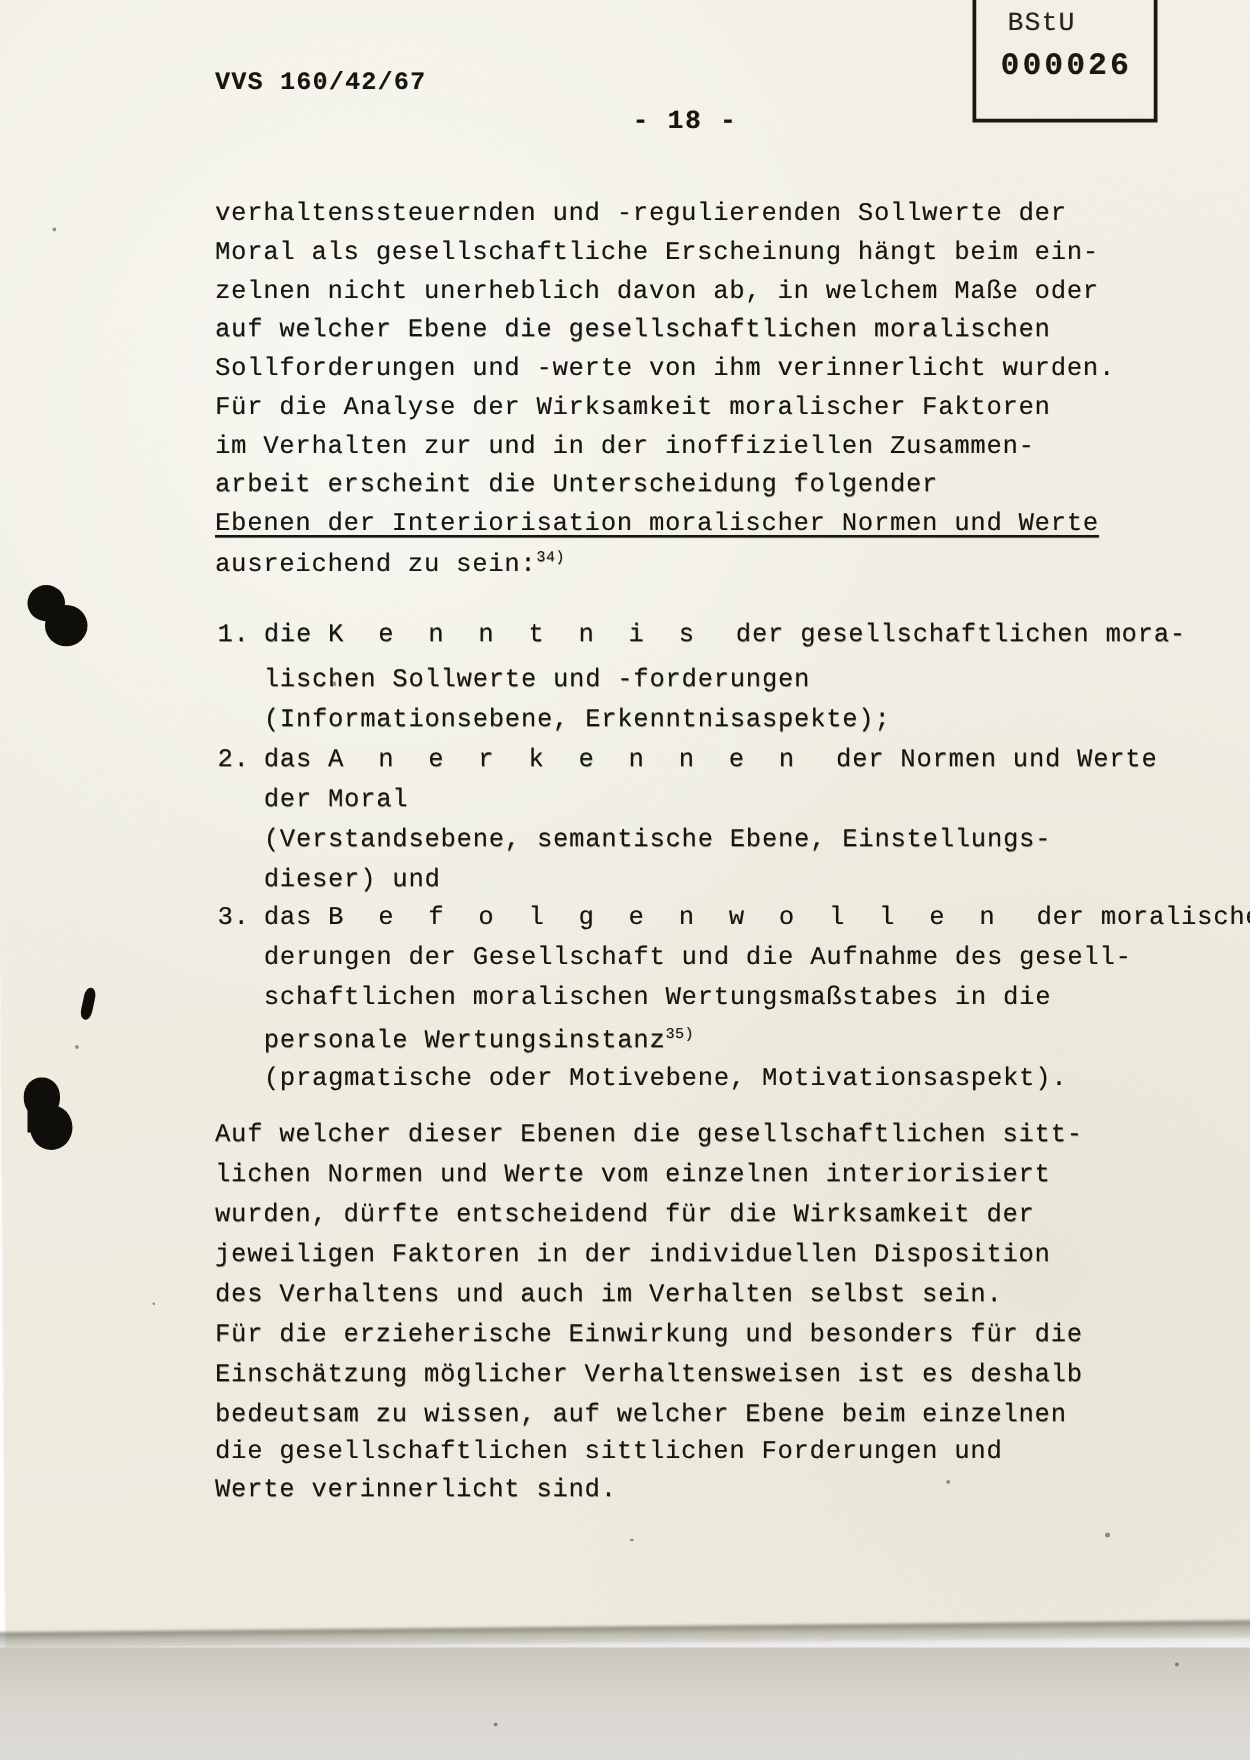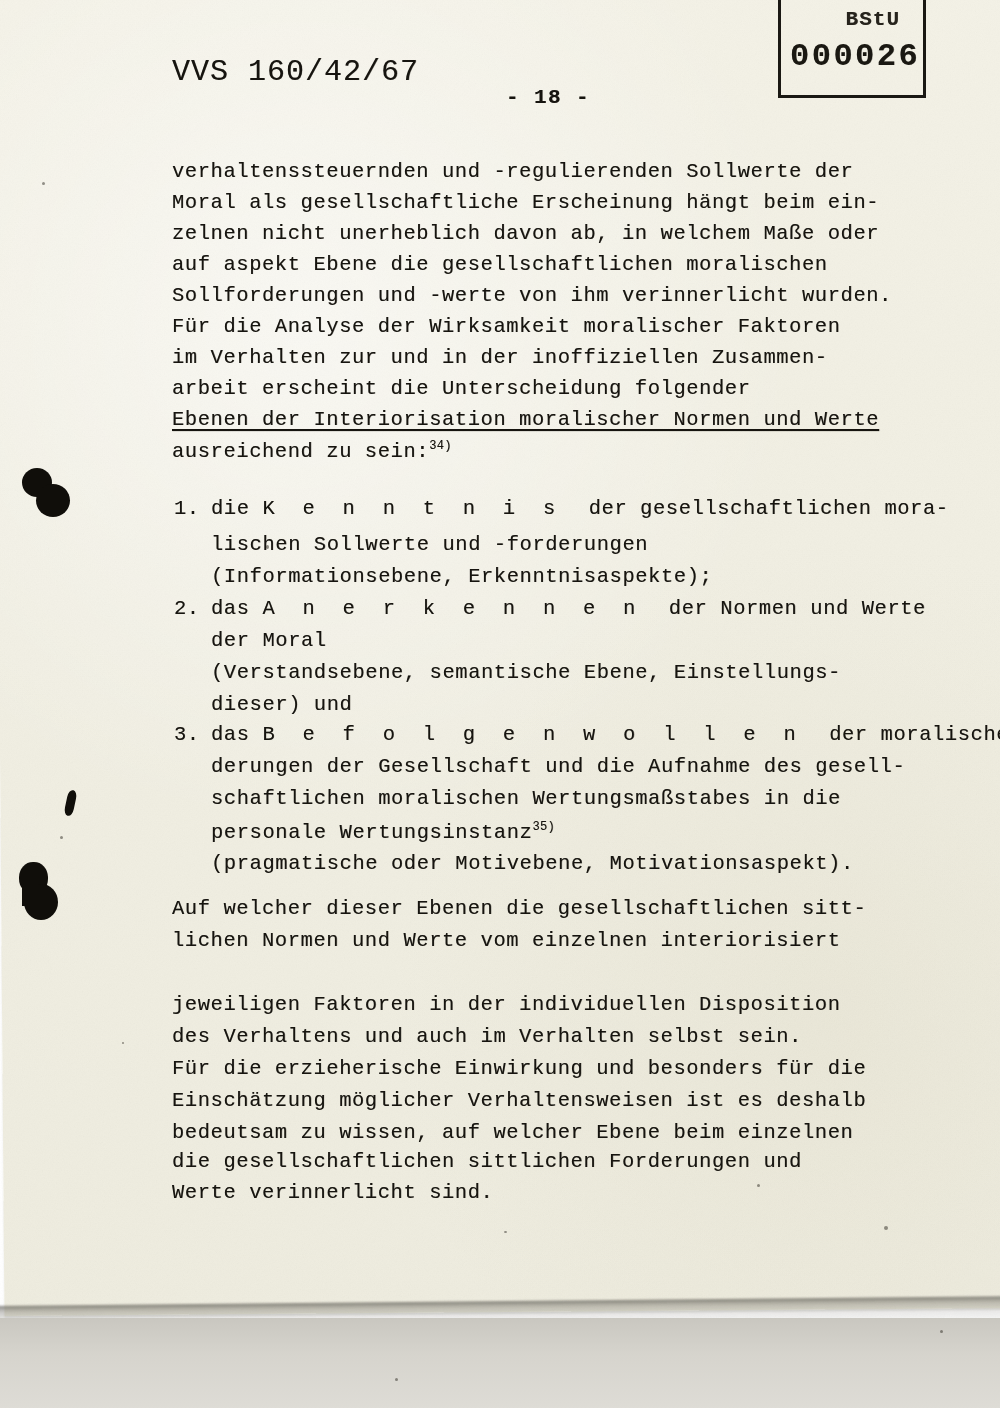--- a/index.html
+++ b/index.html
@@ -81,22 +81,22 @@
     font-family: "Liberation Mono", "DejaVu Sans Mono", monospace;
     letter-spacing: 0.6px;
     color: #16140f;
     text-shadow: 0.35px 0.25px 0 rgba(25,22,16,0.45);
   }
 
   
   .doc-id {
     left: 172px;
     top: 55px;
-    font-size: 30px;
-    font-weight: 400;
+    font-size: 20px;
+    font-weight: 700;
     letter-spacing: 1.0px;
     text-align: right;
   }
   .page-no {
     left: 506px;
     top: 86px;
     font-size: 21px;
     font-weight: 700;
     letter-spacing: 1.4px;
   }
@@ -110,33 +110,33 @@
     height: 106px;
     border: 3px solid #1a1813;
     box-sizing: border-box;
     background: transparent;
   }
   .stamp-label {
     position: absolute;
     left: 806px;
     top: 8px;
     width: 94px;
-    text-align: right;
+    text-align: left;
     font-size: 21px;
-    font-weight: 700;
+    font-weight: 400;
     letter-spacing: 1px;
     color: #26231c;
   }
   .stamp-num {
     position: absolute;
     left: 790px;
     top: 38px;
     width: 126px;
     text-align: center;
-    font-size: 32px;
+    font-size: 25px;
     font-weight: 700;
     letter-spacing: 2.5px;
     color: #1a1812;
   }
 
   
   .body-line {
     font-size: 20.4px;
     letter-spacing: 0.62px;
     left: 172px;
@@ -213,21 +213,21 @@
 
     <div class="tx page-no">- 18 -</div>
 
     <div class="stamp-box"></div>
     <div class="tx stamp-label">BStU</div>
     <div class="tx stamp-num">000026</div>
 
     <div class="tx body-line" style="top:160px">verhaltenssteuernden und -regulierenden Sollwerte der</div>
     <div class="tx body-line" style="top:191px">Moral als gesellschaftliche Erscheinung hängt beim ein-</div>
     <div class="tx body-line" style="top:222px">zelnen nicht unerheblich davon ab, in welchem Maße oder</div>
-    <div class="tx body-line" style="top:253px">auf aspekt Ebene die gesellschaftlichen moralischen</div>
+    <div class="tx body-line" style="top:253px">auf welcher Ebene die gesellschaftlichen moralischen</div>
     <div class="tx body-line" style="top:284px">Sollforderungen und -werte von ihm verinnerlicht wurden.</div>
     <div class="tx body-line" style="top:315px">Für die Analyse der Wirksamkeit moralischer Faktoren</div>
     <div class="tx body-line" style="top:346px">im Verhalten zur und in der inoffiziellen Zusammen-</div>
     <div class="tx body-line" style="top:377px">arbeit erscheint die Unterscheidung folgender</div>
 
     <div class="tx body-line underlined" style="top:408px">Ebenen der Interiorisation moralischer Normen und Werte</div>
 
     <div class="tx body-line" style="top:439px"><span>ausreichend zu sein:</span><sup class="fn">34)</sup></div>
 
     <div class="tx body-line" style="top:497px;left:174px">1.</div>
@@ -243,20 +243,21 @@
 
     <div class="tx body-line" style="top:723px;left:174px">3.</div>
     <div class="tx body-line" style="top:723px;left:211px"><span>das </span><span class="sp">B e f o l g e n w o l l e n</span><span>  der moralischen For-</span></div>
     <div class="tx body-line" style="top:755px;left:211px">derungen der Gesellschaft und die Aufnahme des gesell-</div>
     <div class="tx body-line" style="top:787px;left:211px">schaftlichen moralischen Wertungsmaßstabes in die</div>
     <div class="tx body-line" style="top:820px;left:211px"><span>personale Wertungsinstanz</span><sup class="fn">35)</sup></div>
     <div class="tx body-line" style="top:852px;left:211px">(pragmatische oder Motivebene, Motivationsaspekt).</div>
 
     <div class="tx body-line" style="top:897px">Auf welcher dieser Ebenen die gesellschaftlichen sitt-</div>
     <div class="tx body-line" style="top:929px">lichen Normen und Werte vom einzelnen interiorisiert</div>
+    <div class="tx body-line" style="top:961px">wurden, dürfte entscheidend für die Wirksamkeit der</div>
     <div class="tx body-line" style="top:1025px">des Verhaltens und auch im Verhalten selbst sein.</div>
     <div class="tx body-line" style="top:993px">jeweiligen Faktoren in der individuellen Disposition</div>
     <div class="tx body-line" style="top:1057px">Für die erzieherische Einwirkung und besonders für die</div>
     <div class="tx body-line" style="top:1089px">Einschätzung möglicher Verhaltensweisen ist es deshalb</div>
     <div class="tx body-line" style="top:1121px">bedeutsam zu wissen, auf welcher Ebene beim einzelnen</div>
     <div class="tx body-line" style="top:1150px">die gesellschaftlichen sittlichen Forderungen und</div>
     <div class="tx body-line" style="top:1181px">Werte verinnerlicht sind.</div>
 
     <div class="blot blot-a1"></div>
     <div class="blot blot-a2"></div>

